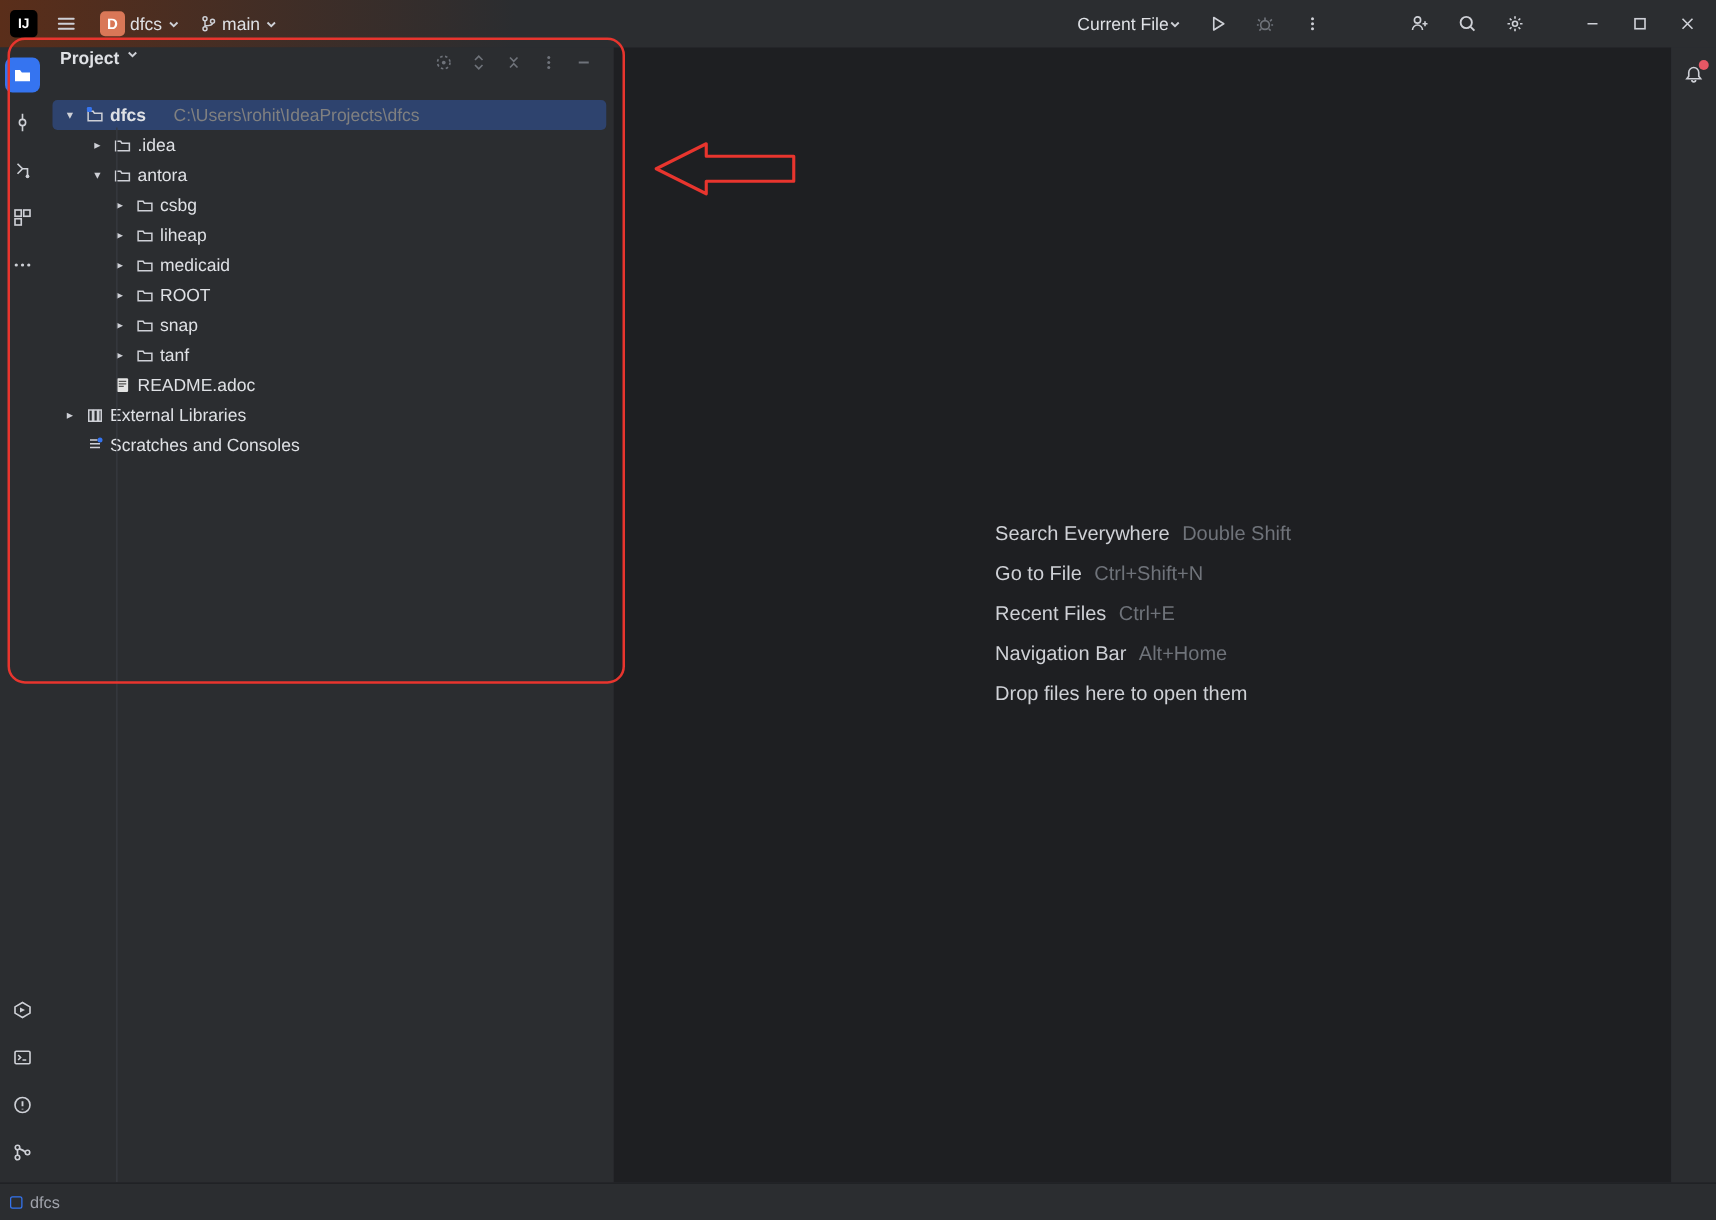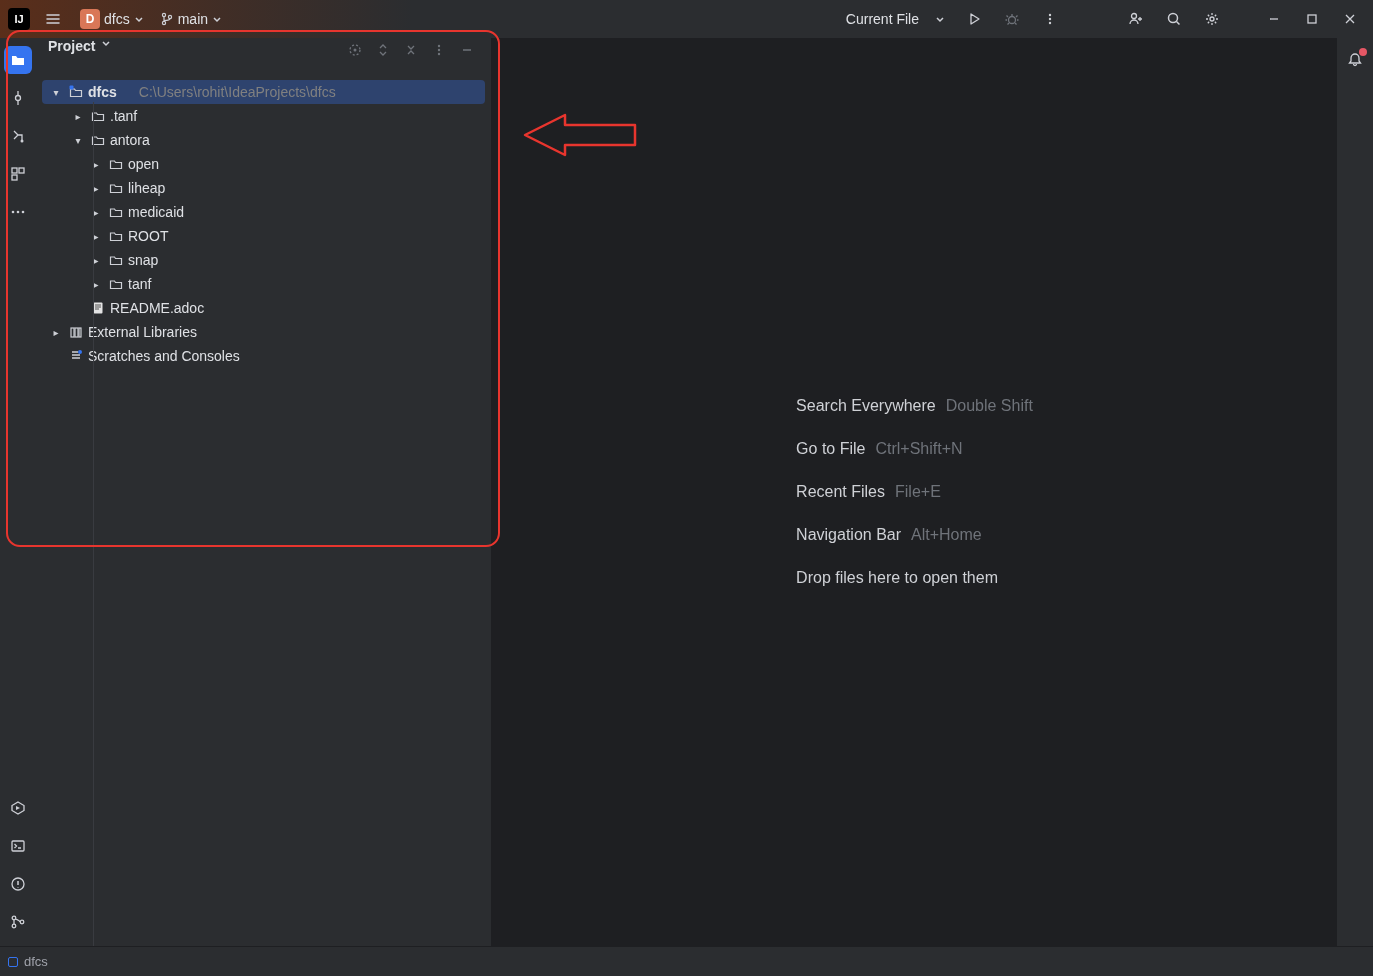--- a/index.html
+++ b/index.html
@@ -41,21 +41,21 @@
   width: 20px; height: 20px;
   background: #d97757;
   border-radius: 4px;
   display: flex; align-items: center; justify-content: center;
   color: #fff; font-size: 12px; font-weight: bold;
 }
 .tb-text { color: #dfe1e5; font-size: 14px; }
 .tb-group { display: flex; align-items: center; gap: 4px; padding: 4px; border-radius: 6px; cursor: pointer; }
 .tb-spacer { flex: 1; }
 .tb-right { display: flex; align-items: center; gap: 8px; }
-.run-config { display: flex; align-items: center; gap: 16px; cursor: pointer; padding: 4px 6px; border-radius: 6px; }
+.run-config { display: flex; align-items: center; gap: 0; cursor: pointer; padding: 4px 6px; border-radius: 6px; }
 
 
 .left-rail {
   position: absolute;
   left: 0; top: 38px; bottom: 30px;
   width: 36px;
   background: #2b2d30;
   display: flex; flex-direction: column;
   align-items: center;
   padding-top: 8px;
@@ -128,21 +128,21 @@
 .tree-label.bold { font-weight: 600; }
 .tree-path { color: #808080; margin-left: 18px; }
 
 
 .editor {
   position: absolute;
   left: 492px; right: 36px; top: 38px; bottom: 30px;
   background: #1e1f22;
   display: flex; align-items: center; justify-content: center;
 }
-.empty-state { display: flex; flex-direction: column; gap: 25px; }
+.empty-state { display: flex; flex-direction: column; gap: 14px; }
 .es-row { display: flex; gap: 10px; font-size: 16px; }
 .es-label { color: #cfd1d6; }
 .es-key { color: #6f737a; }
 
 
 .statusbar {
   position: absolute;
   left: 0; right: 0; bottom: 0;
   height: 30px;
   background: #2b2d30;
@@ -390,21 +390,21 @@
     </div>
 
     <div class="tree-row">
       <span class="tree-indent" style="width:18px"></span>
       <span class="tree-arrow">▸</span>
       <span class="tree-icon">
           <svg width="14" height="14" viewBox="0 0 14 14">
             <path d="M1.5 4h4l1 1.5H12.5v6h-11z" fill="none" stroke="#ced0d6" stroke-width="1.2"></path>
           </svg>
         </span>
-      <span class="tree-label">.tanf</span>
+      <span class="tree-label">.idea</span>
     </div>
 
     <div class="tree-row">
       <span class="tree-indent" style="width:18px"></span>
       <span class="tree-arrow">▾</span>
       <span class="tree-icon">
           <svg width="14" height="14" viewBox="0 0 14 14">
             <path d="M1.5 4h4l1 1.5H12.5v6h-11z" fill="none" stroke="#ced0d6" stroke-width="1.2"></path>
           </svg>
         </span>
@@ -412,21 +412,21 @@
     </div>
 
     <div class="tree-row">
       <span class="tree-indent" style="width:36px"></span>
       <span class="tree-arrow">▸</span>
       <span class="tree-icon">
           <svg width="14" height="14" viewBox="0 0 14 14">
             <path d="M1.5 4h4l1 1.5H12.5v6h-11z" fill="none" stroke="#ced0d6" stroke-width="1.2"></path>
           </svg>
         </span>
-      <span class="tree-label">open</span>
+      <span class="tree-label">csbg</span>
     </div>
     <div class="tree-row">
       <span class="tree-indent" style="width:36px"></span>
       <span class="tree-arrow">▸</span>
       <span class="tree-icon">
           <svg width="14" height="14" viewBox="0 0 14 14">
             <path d="M1.5 4h4l1 1.5H12.5v6h-11z" fill="none" stroke="#ced0d6" stroke-width="1.2"></path>
           </svg>
         </span>
       <span class="tree-label">liheap</span>
@@ -513,21 +513,21 @@
     <div class="es-row">
         <span class="es-label">Search Everywhere</span>
         <span class="es-key">Double Shift</span>
       </div>
     <div class="es-row">
         <span class="es-label">Go to File</span>
         <span class="es-key">Ctrl+Shift+N</span>
       </div>
     <div class="es-row">
         <span class="es-label">Recent Files</span>
-        <span class="es-key">File+E</span>
+        <span class="es-key">Ctrl+E</span>
       </div>
     <div class="es-row">
         <span class="es-label">Navigation Bar</span>
         <span class="es-key">Alt+Home</span>
       </div>
     <div class="es-row">
         <span class="es-label">Drop files here to open them</span>
       </div>
   </div>
 </div>

